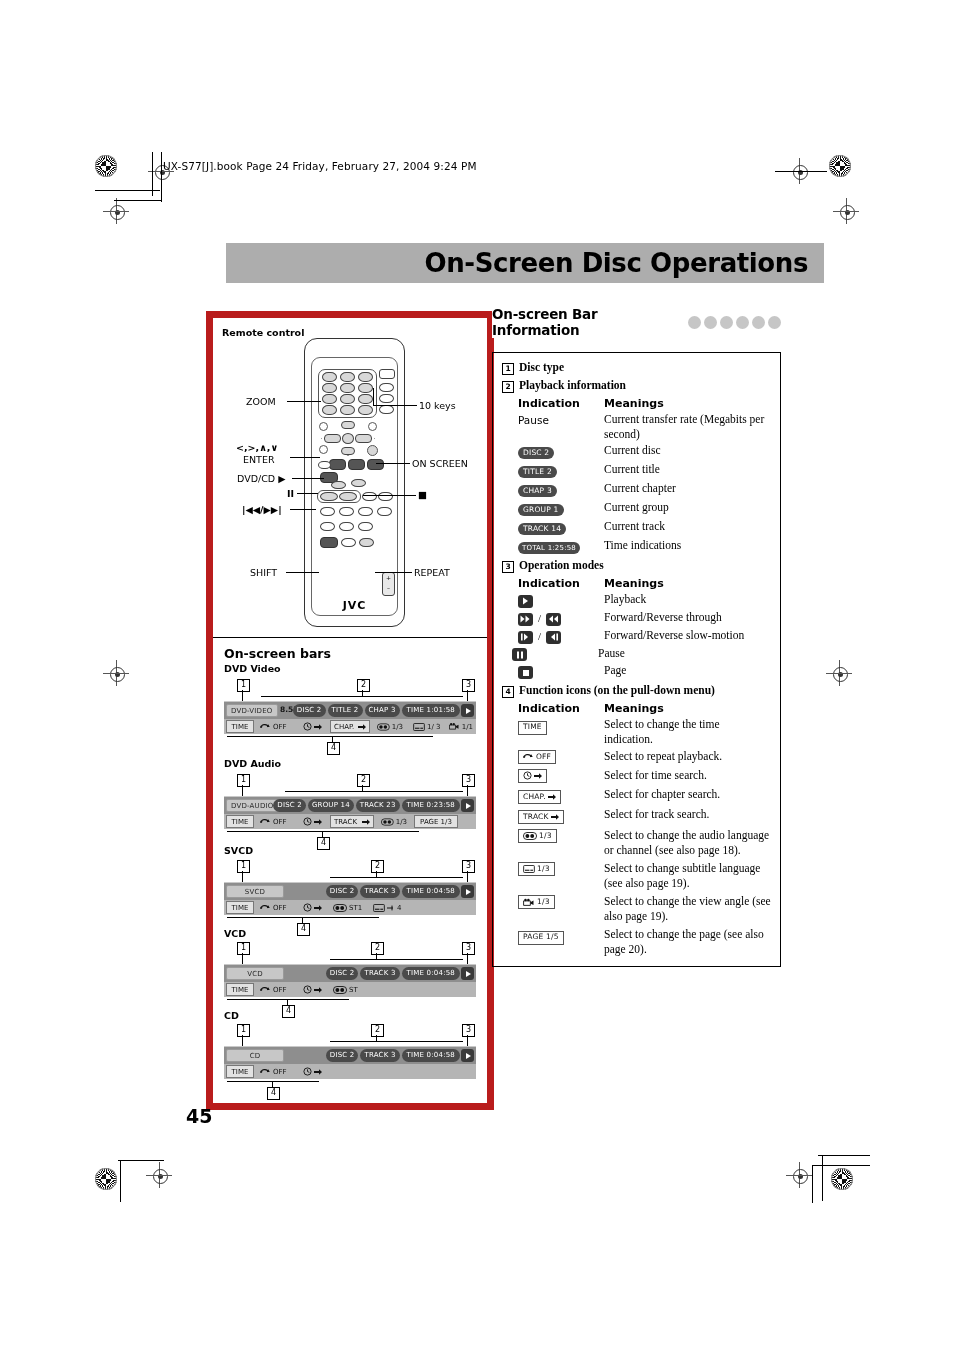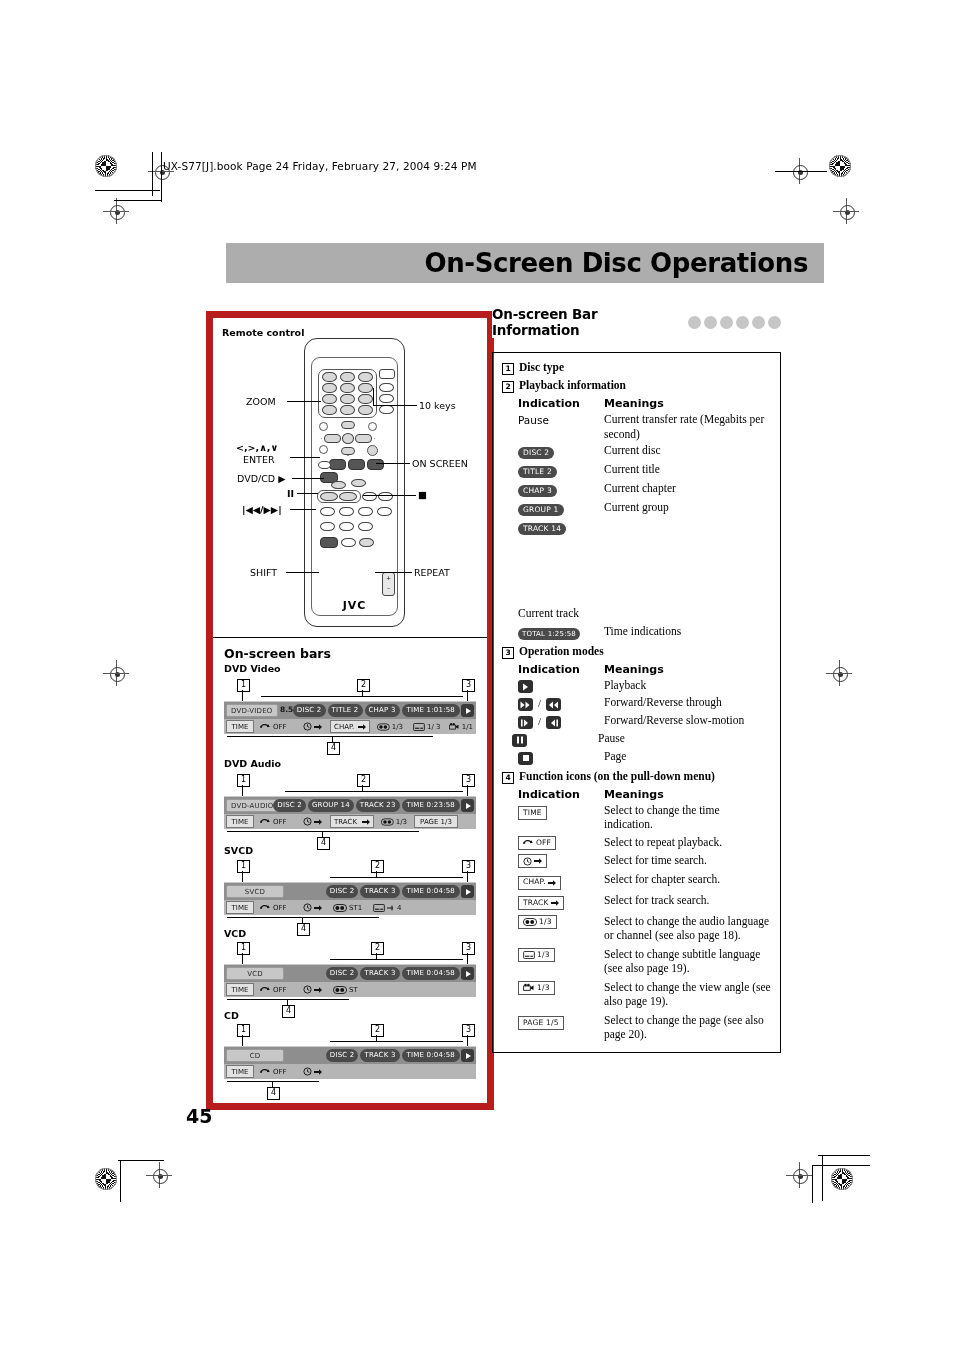--- a/index.html
+++ b/index.html
@@ -654,21 +654,21 @@
         <span class="c2">Current title</span>
       </div>
       <div class="trow" style="margin-top:3px;">
         <span class="c1"><span class="tag-dark">CHAP  3</span></span>
         <span class="c2">Current chapter</span>
       </div>
       <div class="trow" style="margin-top:3px;">
         <span class="c1"><span class="tag-dark">GROUP 1</span></span>
         <span class="c2">Current group</span>
       </div>
-      <div class="trow" style="margin-top:3px;flex-direction:column;">
+      <div class="trow" style="margin-top:3px;">
         <span class="c1"><span class="tag-dark">TRACK 14</span></span>
         <span class="c2">Current track</span>
       </div>
       <div class="trow" style="margin-top:3px;">
         <span class="c1"><span class="tag-dark" style="font-size:7px;padding:0 4px;">TOTAL 1:25:58</span></span>
         <span class="c2">Time indications</span>
       </div>
 
       <div class="ib-head" style="margin-top:5px;">
         <span class="cnum2">3</span>

